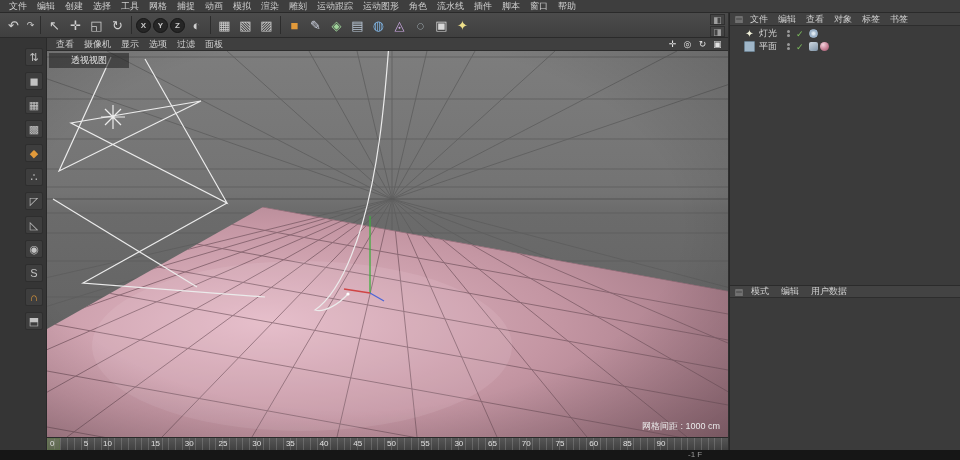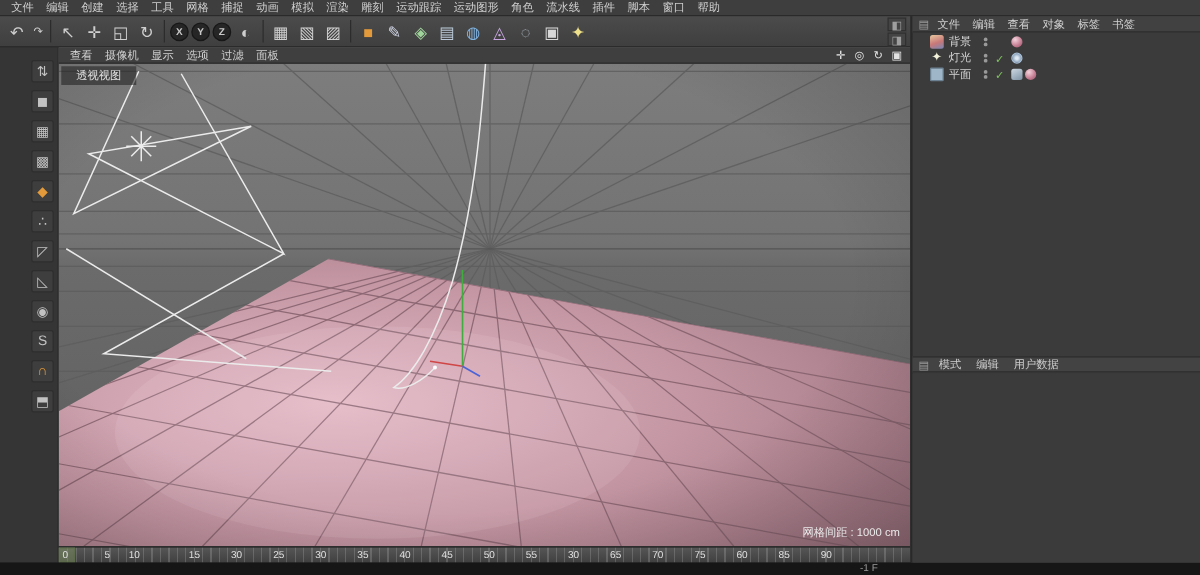--- a/index.html
+++ b/index.html
@@ -32,21 +32,21 @@
     font-size:11px;color:#c2c2c2;background:#3e3e3e;border:1px solid #2e2e2e;border-radius:2px}
 
   
   .viewport{position:absolute;left:47px;top:38px;width:681px;height:399px;background:#6e6e6e}
   .vp-header{height:13px;background:#3f3f3f;border-bottom:1px solid #2d2d2d;display:flex;align-items:center;padding:0 4px}
   .vp-header .mi{padding:0 5px;color:#cfcfcf}
   .vp-nav{margin-left:auto;display:flex;gap:2px}
   .nic{width:13px;text-align:center;color:#e2e2e2;font-size:9px}
   .vp-canvas{position:relative;width:681px;height:386px;overflow:hidden}
   .vp-canvas svg{position:absolute;left:0;top:0}
-  .vp-label{position:absolute;left:2px;top:2px;background:rgba(30,30,30,.55);color:#e2e2e2;padding:1px 12px}
+  .vp-label{position:absolute;left:2px;top:2px;background:rgba(30,30,30,.55);color:#e2e2e2;padding:1px 22px}
   .vp-grid-info{position:absolute;right:8px;bottom:4px;color:#eaeaea}
 
   
   .timeline{position:absolute;left:47px;top:437px;width:681px;height:13px;
     background:linear-gradient(#565656,#404040);border-top:1px solid #2a2a2a;
     background-image:repeating-linear-gradient(90deg,rgba(230,230,230,.18) 0 1px,transparent 1px 6.74px),linear-gradient(#565656,#404040)}
   .tick{position:absolute;top:1px;font-size:8px;color:#e0e0e0}
   .cur{position:absolute;left:0;top:0;width:13px;height:12px;background:rgba(130,150,100,.45);border:1px solid rgba(90,110,70,.6)}
 
   
@@ -321,31 +321,20 @@
         <span class="mi">文件</span>
         <span class="mi">编辑</span>
         <span class="mi">查看</span>
         <span class="mi">对象</span>
         <span class="mi">标签</span>
         <span class="mi">书签</span>
       </span>
   </div>
   <div class="om-list">
       <div class="om-row">
-        <span class="obj-icon background-object-icon"></span>
-        <span class="obj-name">背景</span>
-        <span class="om-dots">
-          <i></i>
-          <i></i>
-        </span>
-        <span class="om-tags">
-          <span class="tag material-tag"></span>
-        </span>
-      </div>
-      <div class="om-row">
         <span class="obj-icon light-object-icon"></span>
         <span class="obj-name">灯光</span>
         <span class="om-dots">
           <i></i>
           <i></i>
         </span>
         <span class="om-check">✓</span>
         <span class="om-tags">
           <span class="tag target-tag"></span>
         </span>

